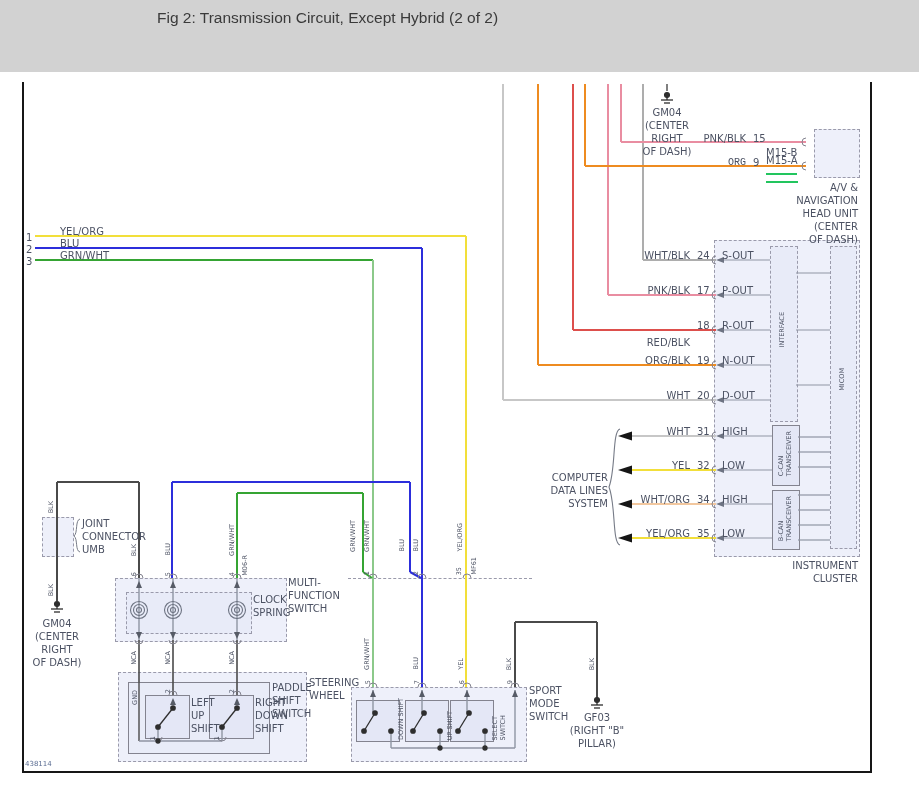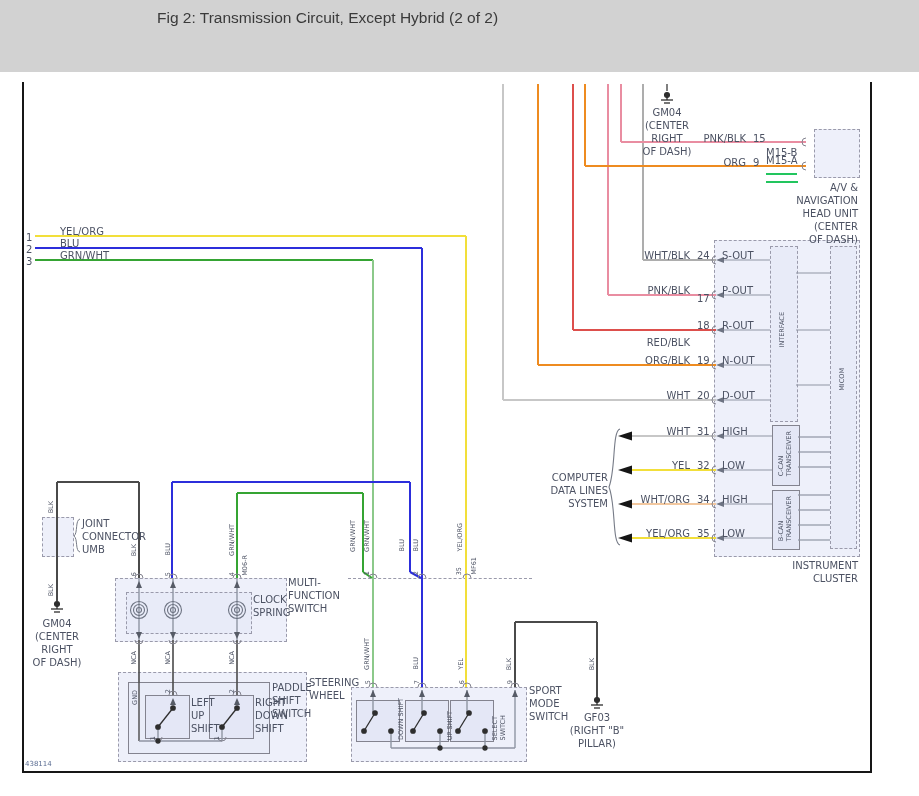--- a/index.html
+++ b/index.html
@@ -279,34 +279,34 @@
   <div class="t" style="left:60px;top:249px;">GRN/WHT</div>
 
   <div class="t tc" style="left:639px;top:106px;width:56px;">GM04
 (CENTER
 RIGHT
 OF DASH)</div>
 
   <div class="t tr" style="left:700px;top:132px;width:46px;">PNK/BLK</div>
   <div class="t" style="left:753px;top:132px;">15</div>
   <div class="t u" style="left:766px;top:146px;">M15-B</div>
-  <div class="t tr" style="left:700px;top:156px;width:46px;">ORG</div>
+  <div class="t tr" style="left:700px;top:156px;width:46px;font-family:Liberation Mono, monospace;">ORG</div>
   <div class="t" style="left:753px;top:156px;">9</div>
   <div class="t u" style="left:766px;top:154px;">M15-A</div>
   <div class="t tr" style="left:786px;top:181px;width:72px;">A/V &amp;
 NAVIGATION
 HEAD UNIT
 (CENTER
 OF DASH)</div>
 
   <div class="t tr" style="left:640px;top:249px;width:50px;">WHT/BLK</div>
   <div class="t" style="left:697px;top:249px;">24</div>
   <div class="t" style="left:722px;top:249px;">S-OUT</div>
   <div class="t tr" style="left:640px;top:284px;width:50px;">PNK/BLK</div>
-  <div class="t" style="left:697px;top:292px;">17</div>
+  <div class="t" style="left:697px;top:284px;">17</div>
   <div class="t" style="left:722px;top:284px;">P-OUT</div>
   <div class="t tr" style="left:640px;top:319px;width:50px;margin-top:17px;">RED/BLK</div>
   <div class="t" style="left:697px;top:319px;">18</div>
   <div class="t" style="left:722px;top:319px;">R-OUT</div>
   <div class="t tr" style="left:640px;top:354px;width:50px;">ORG/BLK</div>
   <div class="t" style="left:697px;top:354px;">19</div>
   <div class="t" style="left:722px;top:354px;">N-OUT</div>
   <div class="t tr" style="left:640px;top:389px;width:50px;">WHT</div>
   <div class="t" style="left:697px;top:389px;">20</div>
   <div class="t" style="left:722px;top:389px;">D-OUT</div>

